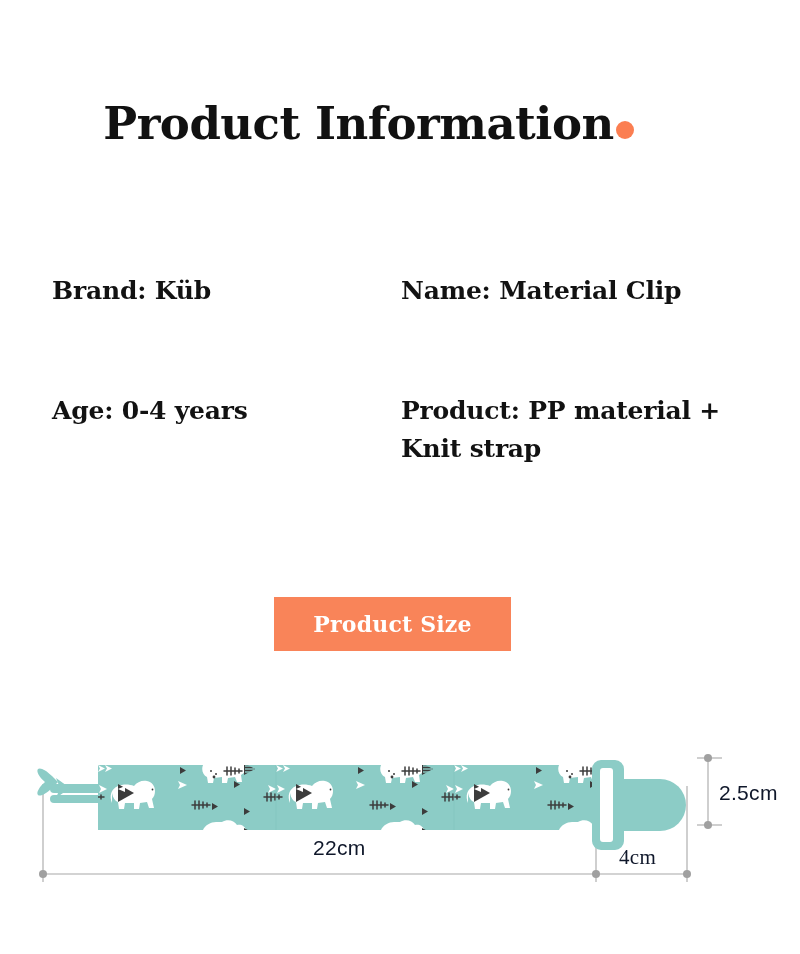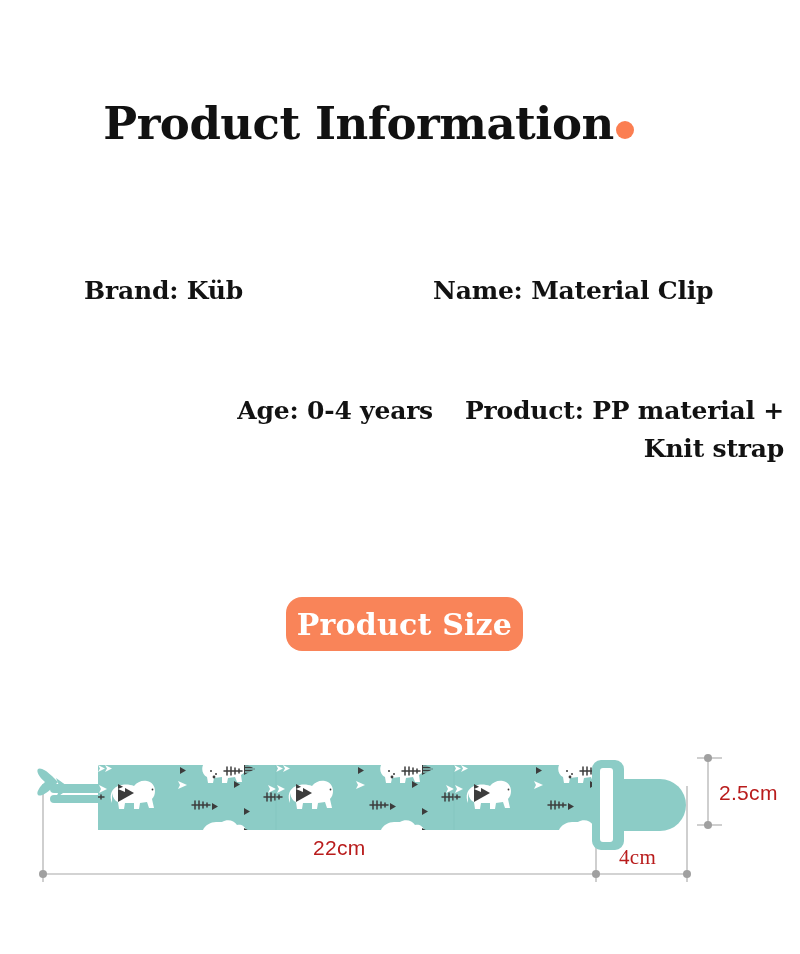--- a/index.html
+++ b/index.html
@@ -38,54 +38,54 @@
     height: 18px;
     border-radius: 50%;
     background: #FB7E51;
     vertical-align: baseline;
     margin-left: 2px;
   }
 
   
   .spec-grid {
     position: absolute;
-    left: 84px;
+    left: 52px;
     top: 272px;
     width: 700px;
   }
   .spec-row {
     display: flex;
     align-items: flex-start;
   }
   .spec-row.row-1 { margin-bottom: 0px; }
   .spec-cell {
     font-family: "DejaVu Serif", "Liberation Serif", serif;
     font-weight: bold;
     font-size: 25px;
     line-height: 38px;
     color: #121212;
     letter-spacing: -0.2px;
   }
   .spec-cell.left  { width: 349px; }
   .spec-cell.right { width: 351px; }
-  .row-2 { margin-top: 82px; text-align: right; }
+  .row-2 { margin-top: 82px; }
 
   
   .size-badge {
     position: absolute;
-    left: 286px;
+    left: 274px;
     top: 597px;
     width: 237px;
     height: 54px;
     background: #F98459;
-    border-radius: 16px;
+    border-radius: 0;
     color: #ffffff;
     font-family: "DejaVu Serif", "Liberation Serif", serif;
     font-weight: bold;
-    font-size: 30px;
+    font-size: 22px;
     display: flex;
     align-items: center;
     justify-content: center;
     letter-spacing: 0.2px;
     box-sizing: border-box;
   }
 
   
   .diagram {
     position: absolute;
@@ -93,21 +93,21 @@
     top: 690px;
     width: 800px;
     height: 230px;
   }
   .diagram svg { display: block; }
 
   .dim-label {
     position: absolute;
     font-family: "Liberation Sans", sans-serif;
     font-size: 21px;
-    color: #b91c1c;
+    color: #0f172a;
     letter-spacing: 0.3px;
     white-space: nowrap;
   }
   .dim-22  { left: 313px; top: 836px; }
   .dim-4   { left: 619px; top: 845px; font-family: Liberation Serif, serif; }
   .dim-25  { left: 719px; top: 781px; }
 </style>
 </head>
 <body>
 

